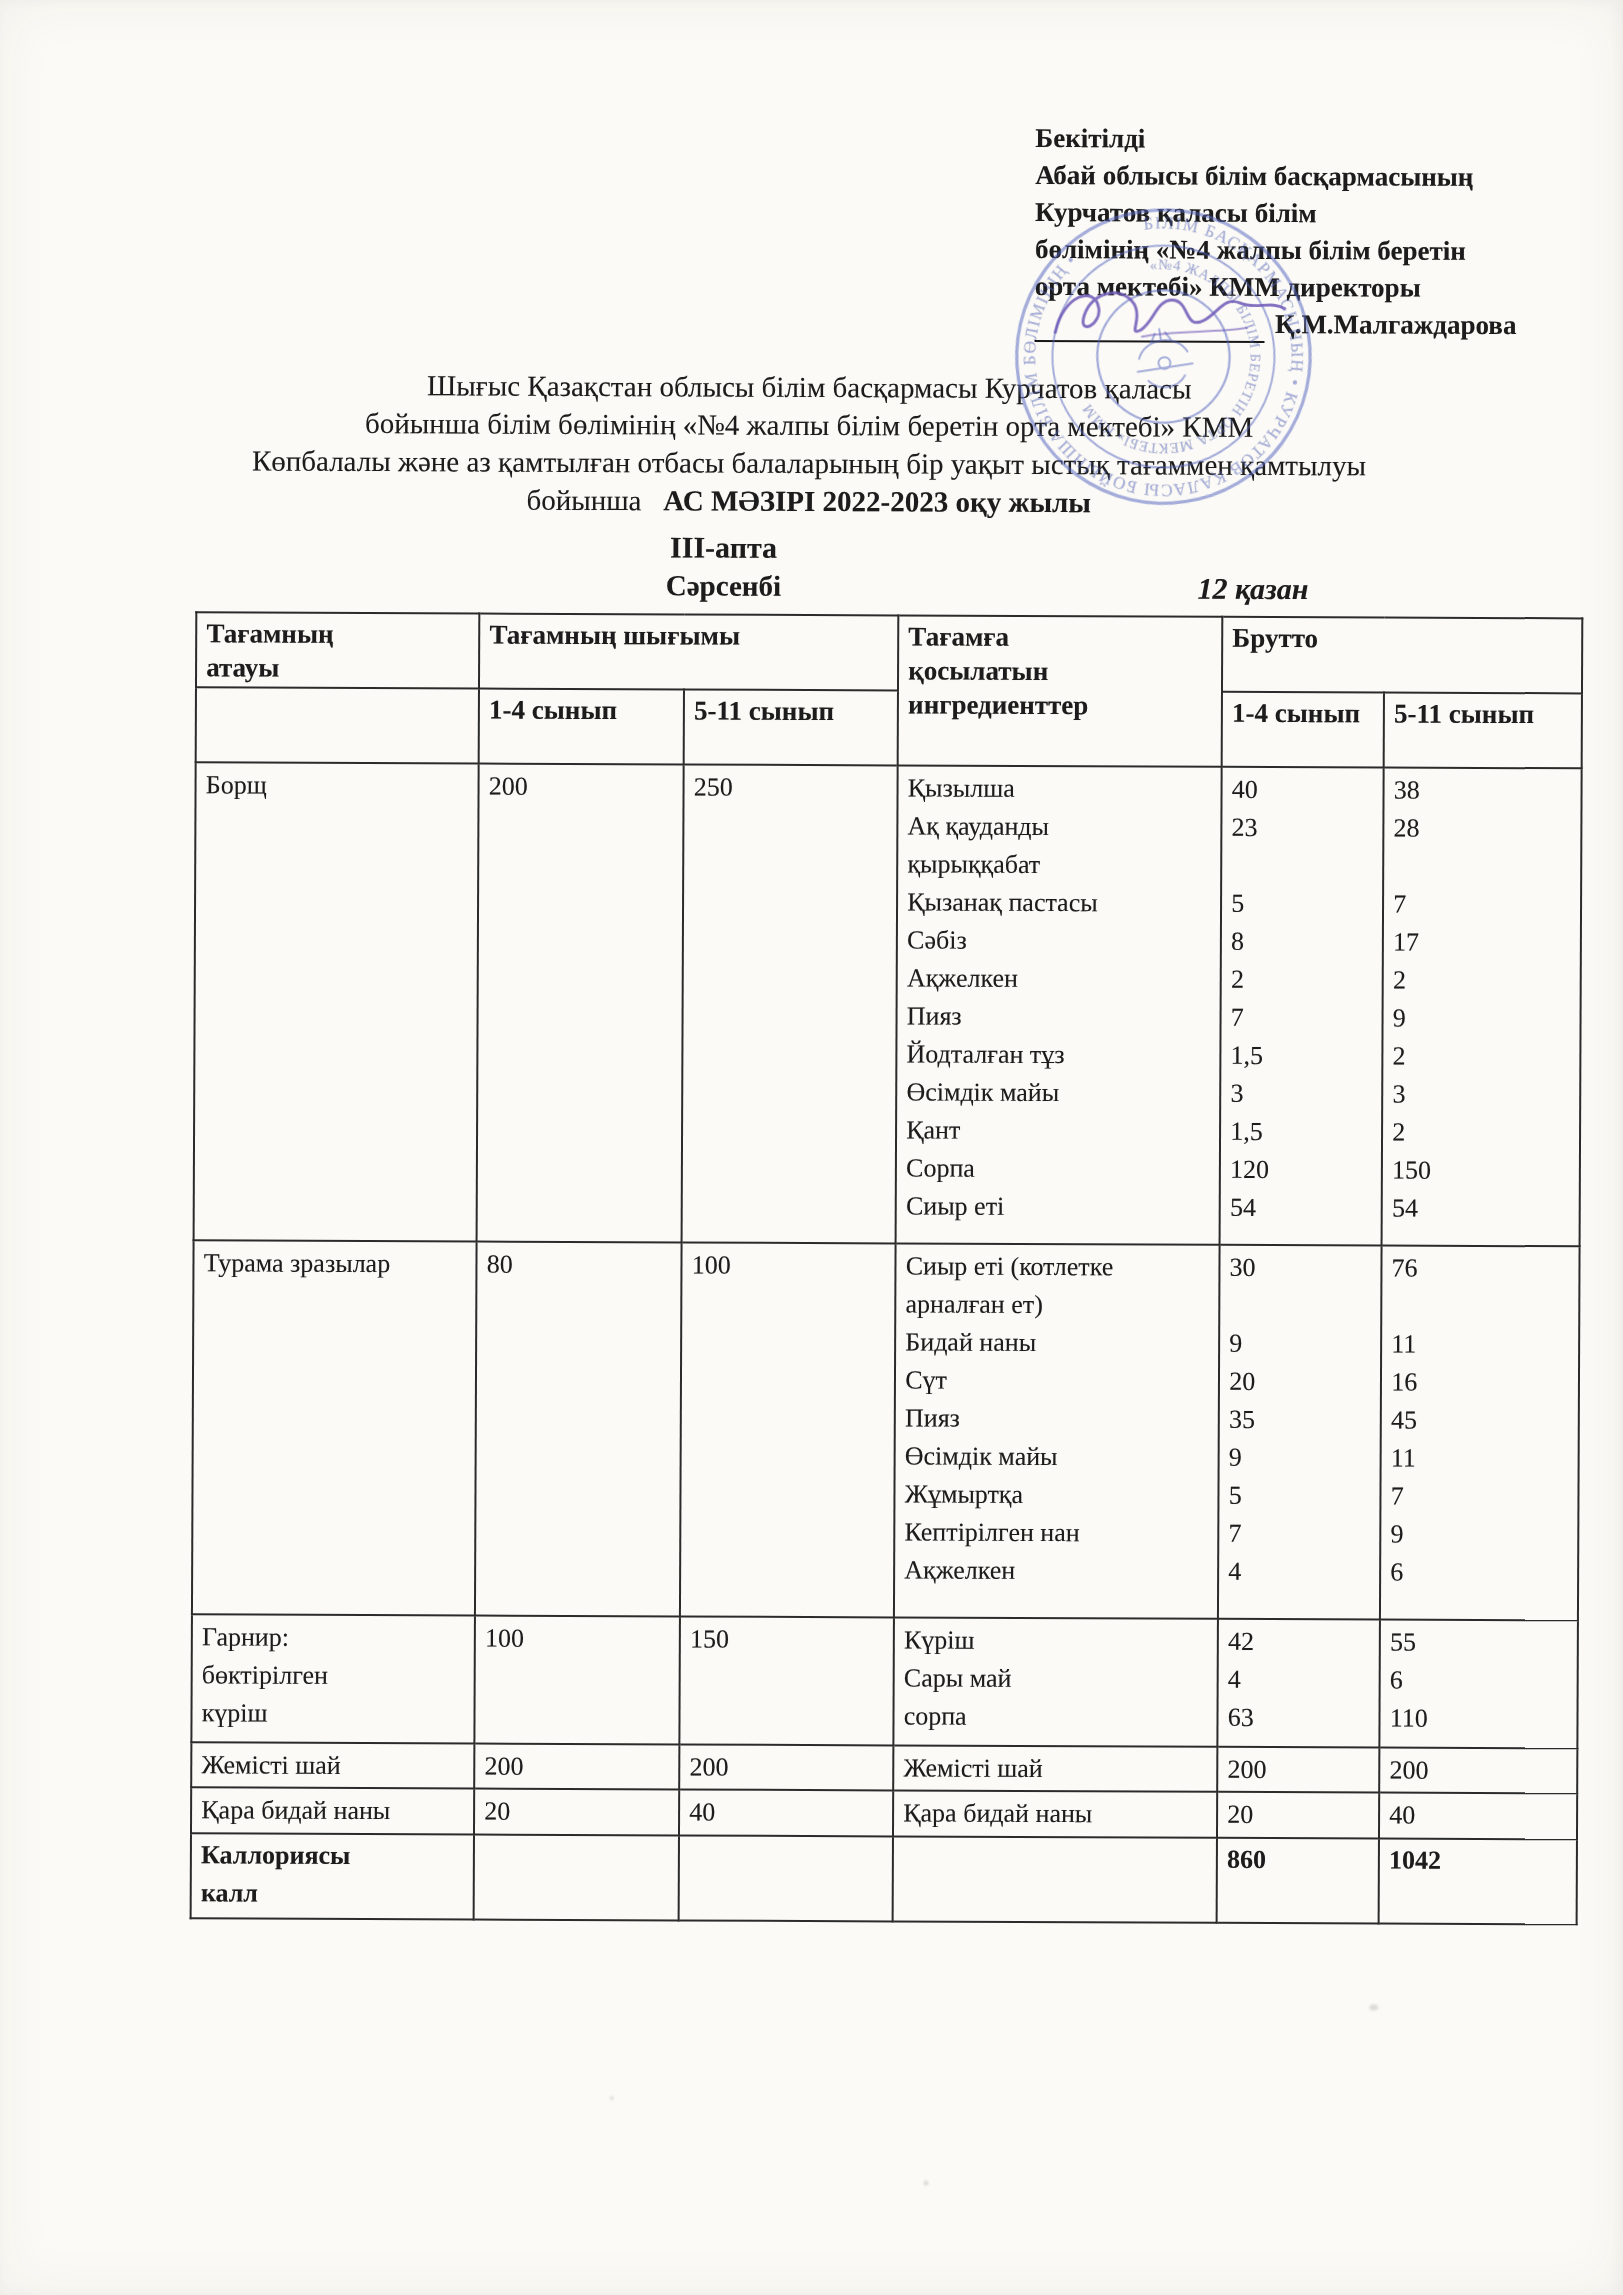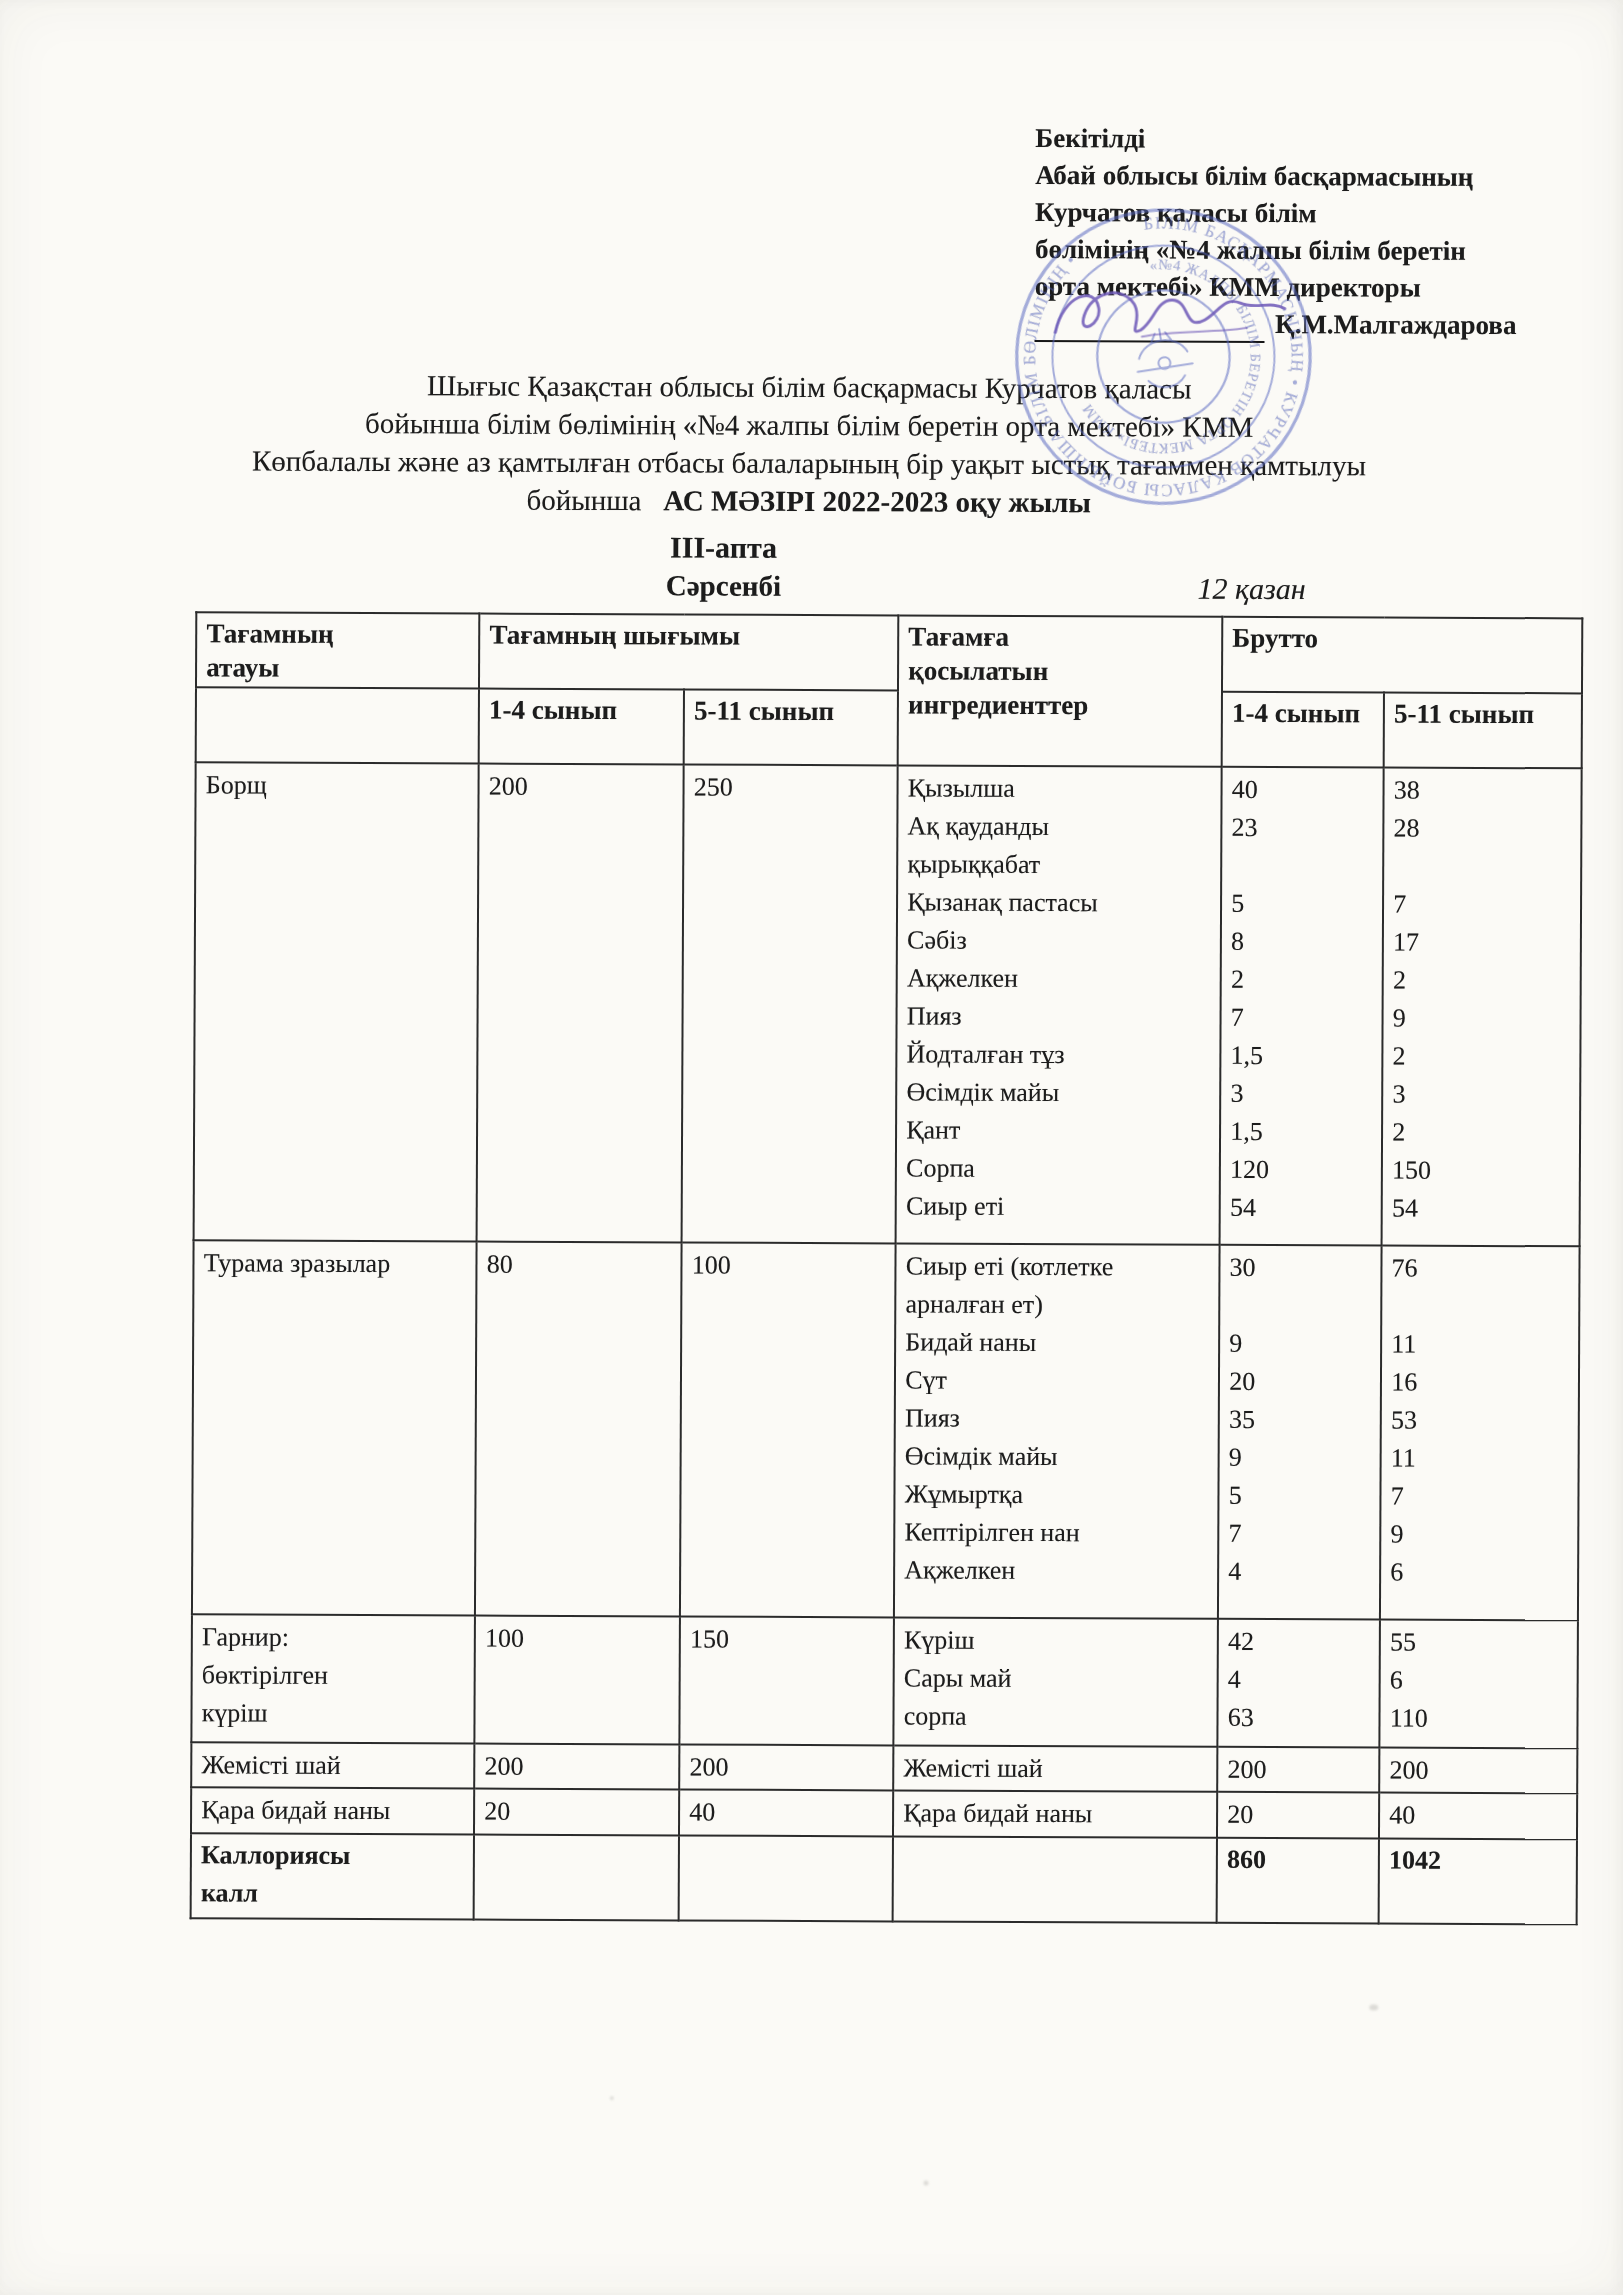--- a/index.html
+++ b/index.html
@@ -23,21 +23,21 @@
   .sig-name{margin-left:10.5px;white-space:nowrap;}
 
   
   .title{position:absolute;left:72px;top:368px;width:1478px;text-align:center;
     font-size:29px;line-height:38px;}
   .title .bold{font-weight:bold;}
   .week{position:absolute;left:0;top:531px;width:1452px;text-align:center;
     font-size:30px;font-weight:bold;}
   .dayrow{position:absolute;left:0;top:570px;width:1452px;height:39px;}
   .day{display:block;width:100%;text-align:center;font-size:29px;font-weight:bold;}
-  .date{position:absolute;left:1200px;top:0;font-size:30px;font-style:italic;font-weight:normal;}
+  .date{position:absolute;left:1200px;top:0;font-size:30px;font-style:italic;font-weight:bold;}
 
   
   table.menu{position:absolute;left:198px;top:614px;width:1387px;
     border-collapse:collapse;table-layout:fixed;border:2.6px solid #222;}
   th,td{border:2px solid #2b2b2b;vertical-align:top;padding:2.6px 9.2px;}
   th{font-size:27px;font-weight:bold;text-align:left;line-height:34px;}
   th .hl{display:block;}
   tr.hrow1{height:64px;}
   tr.hrow2{height:75px;}
   tr.hrow2 th{line-height:35px;}
@@ -211,21 +211,21 @@
             <div class="ln">9</div>
             <div class="ln">5</div>
             <div class="ln">7</div>
             <div class="ln">4</div>
           </td>
           <td class="c-b511">
             <div class="ln">76</div>
             <div class="ln">&nbsp;</div>
             <div class="ln">11</div>
             <div class="ln">16</div>
-            <div class="ln">53</div>
+            <div class="ln">45</div>
             <div class="ln">11</div>
             <div class="ln">7</div>
             <div class="ln">9</div>
             <div class="ln">6</div>
           </td>
         </tr>
         <tr class="row-2">
           <td class="c-name">
             <div class="ln">Гарнир:</div>
             <div class="ln">бөктірілген</div>

